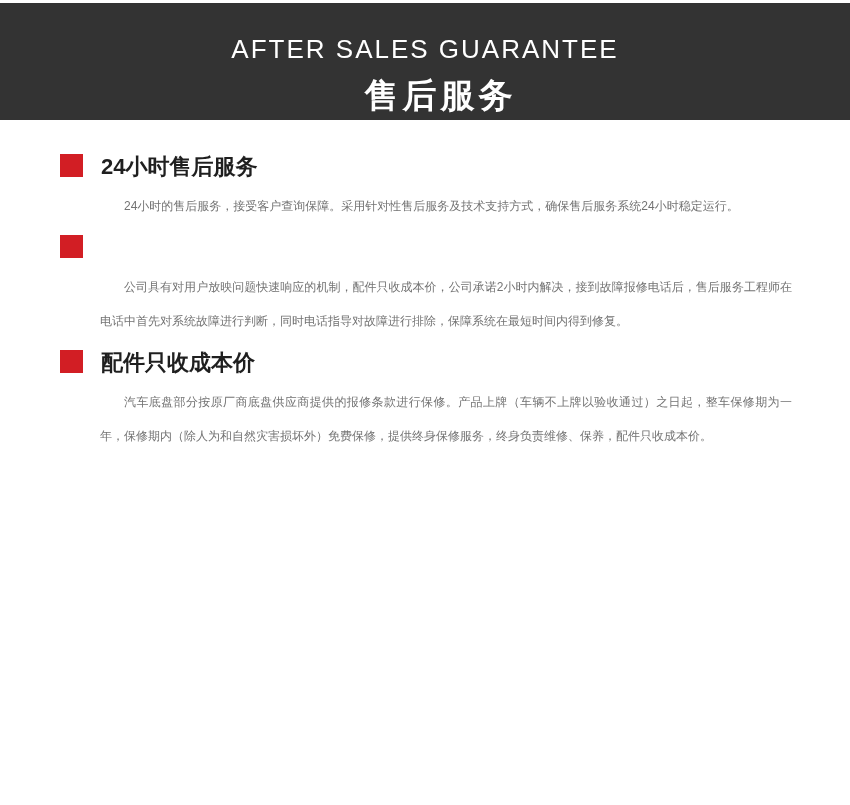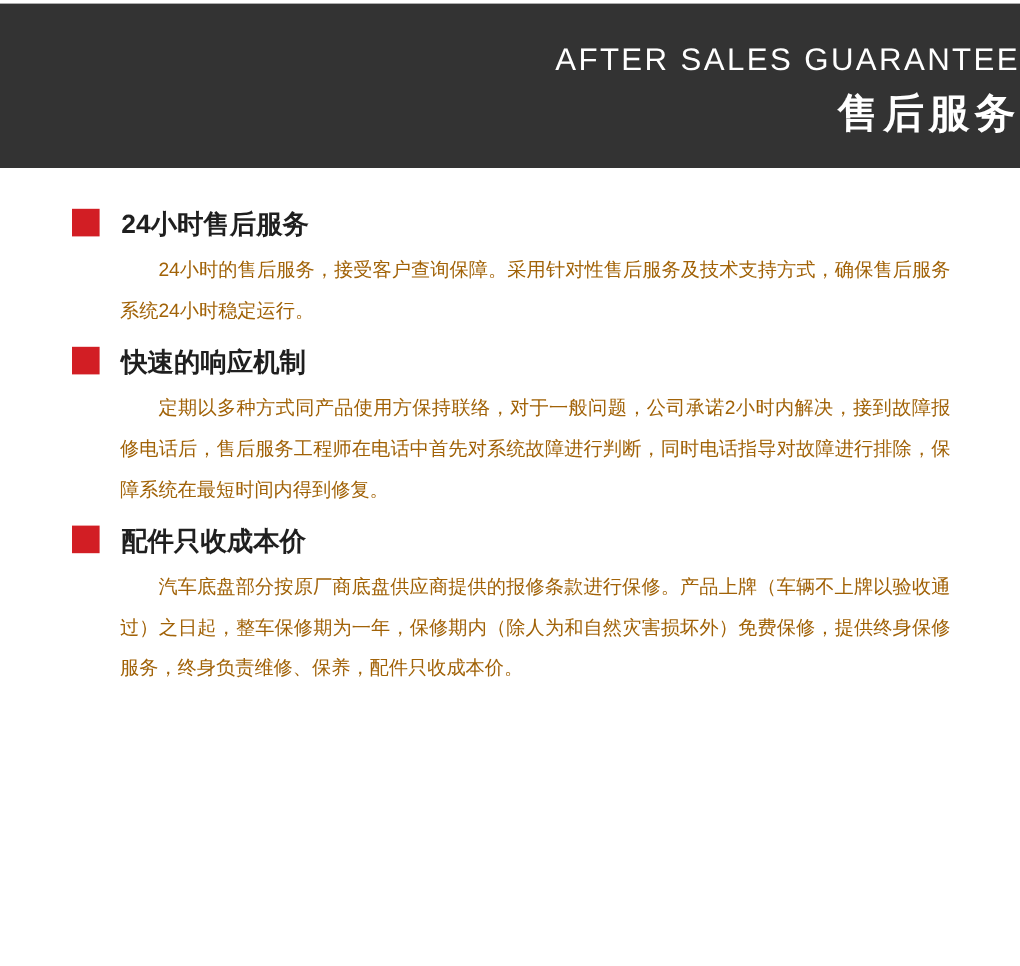--- a/index.html
+++ b/index.html
@@ -8,24 +8,24 @@
     background: #ffffff;
   }
   body {
     width: 850px;
     height: 805px;
     font-family: "Liberation Sans", "DejaVu Sans", sans-serif;
     overflow: hidden;
   }
   .banner {
     margin-top: 3px;
-    height: 137px;
+    height: 117px;
     background: var(--banner-bg, #333333);
     color: var(--banner-fg, #ffffff);
-    text-align: right;
+    text-align: center;
     box-sizing: border-box;
     padding-top: 31px;
   }
   .banner-en {
     font-size: 26px;
     font-weight: 400;
     letter-spacing: 2px;
     line-height: 30px;
   }
   .banner-zh {
@@ -55,23 +55,23 @@
   }
   .section-title {
     margin: 4px 0 0 18px;
     font-size: 22px;
     font-weight: 700;
     color: #1f1f1f;
     line-height: 24px;
   }
   .section p {
     margin: 12px 0 0 40px;
-    font-size: 16px;
+    font-size: 12px;
     line-height: 34px;
-    color: #a16207;
+    color: #737373;
     text-indent: 2em;
     text-align: justify;
   }
   .section { margin-bottom: 11px; }
 </style>
 </head>
 <body>
 
 <header class="banner">
   <div class="banner-en">AFTER SALES GUARANTEE</div>
@@ -85,23 +85,22 @@
       <span class="bullet"></span>
       <h3 class="section-title">24小时售后服务</h3>
     </div>
     <p>24小时的售后服务，接受客户查询保障。采用针对性售后服务及技术支持方式，确保售后服务系统24小时稳定运行。</p>
   </section>
 
 
   <section class="section">
     <div class="section-head">
       <span class="bullet"></span>
-      <h3 class="section-title">快速的响应机制</h3>
     </div>
-    <p>定期以多种方式同产品使用方保持联络，对于一般问题，公司承诺2小时内解决，接到故障报修电话后，售后服务工程师在电话中首先对系统故障进行判断，同时电话指导对故障进行排除，保障系统在最短时间内得到修复。</p>
+    <p>公司具有对用户放映问题快速响应的机制，配件只收成本价，公司承诺2小时内解决，接到故障报修电话后，售后服务工程师在电话中首先对系统故障进行判断，同时电话指导对故障进行排除，保障系统在最短时间内得到修复。</p>
   </section>
 
   <section class="section">
     <div class="section-head">
       <span class="bullet"></span>
       <h3 class="section-title">配件只收成本价</h3>
     </div>
     <p>汽车底盘部分按原厂商底盘供应商提供的报修条款进行保修。产品上牌（车辆不上牌以验收通过）之日起，整车保修期为一年，保修期内（除人为和自然灾害损坏外）免费保修，提供终身保修服务，终身负责维修、保养，配件只收成本价。</p>
   </section>
 

